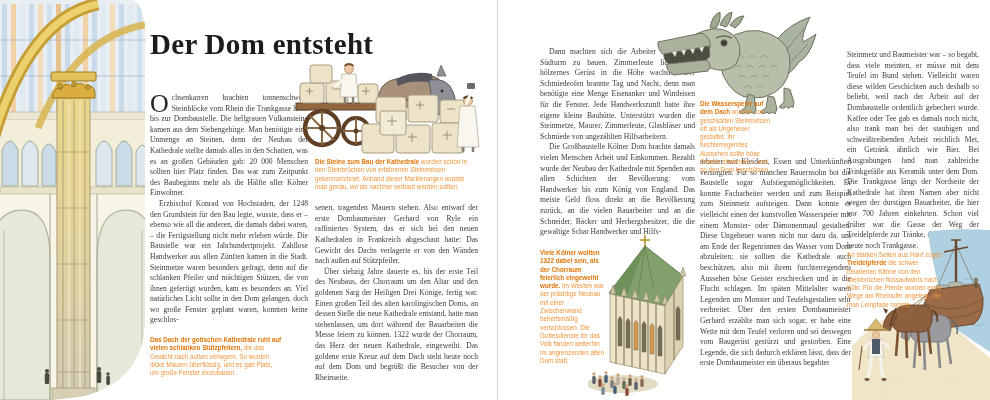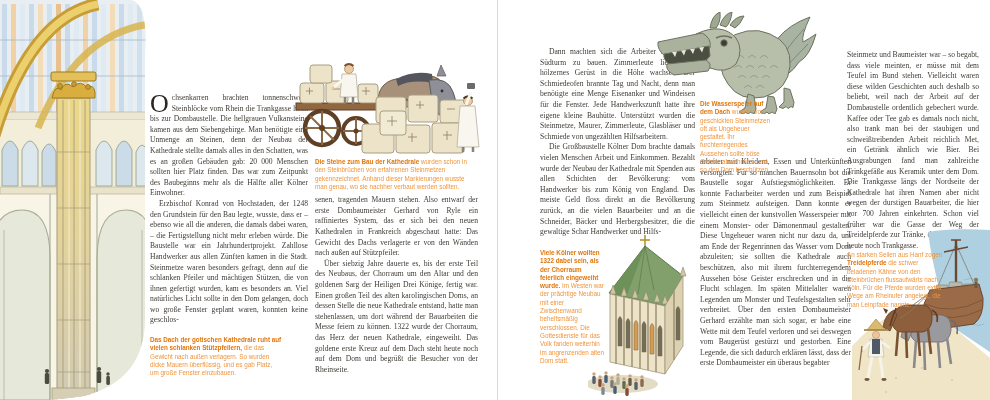--- a/index.html
+++ b/index.html
@@ -24,21 +24,21 @@
     color:#2a2723; font-weight:400;
   }
   .lead { font-weight:400; }
   .cap {
     font-family:"Liberation Sans", sans-serif; font-size:6.3px; line-height:8.3px;
     color:#f1943b; margin:0; text-align:left;
   }
   .cap b { color:#e1750a; font-weight:700; }
   .cap-abs { position:absolute; z-index:3; }
   svg.illu { position:absolute; z-index:1; }
-  .mt6 { margin-top:4px; } .mt10 { margin-top:10px; }
+  .mt6 { margin-top:12px; } .mt10 { margin-top:10px; }
 </style>
 </head>
 <body>
 
 <div class="spread">
 
   <svg class="illu" style="left:0;top:0;width:148px;height:400px" viewBox="0 0 148 400">
     <defs>
       <linearGradient id="pilG" x1="0" y1="0" x2="0" y2="1">
         <stop offset="0" stop-color="#ead789"></stop>
@@ -121,20 +121,21 @@
         <circle cx="47" cy="371" r="2.1"></circle>
           <rect x="44.8" y="373" width="4.4" height="11" rx="1.6"></rect>
         <circle cx="99" cy="369" r="2.1"></circle>
           <rect x="96.8" y="371" width="4.4" height="12" rx="1.6"></rect>
         <circle cx="108" cy="374" r="1.7"></circle>
           <rect x="106.3" y="376" width="3.6" height="9" rx="1.4"></rect>
       </g>
     </g>
   </svg>
 
+  <h1 class="title">Der Dom entsteht</h1>
 
   <div class="col" style="left:150px;top:93px;width:158px;">
     <p class="bt"><span class="dropcap">O</span><span class="lead">chsenkarren</span><span> brachten tonnenschwere Steinblöcke vom Rhein die Trankgasse hoch bis zur Dombaustelle. Die hellgrauen Vulkansteine kamen aus dem Siebengebirge. Man benötigte eine Unmenge an Steinen, denn der Neubau der Kathedrale stellte damals alles in den Schatten, was es an großen Gebäuden gab: 20 000 Menschen sollten hier Platz finden. Das war zum Zeitpunkt des Baubeginns mehr als die Hälfte aller Kölner Einwohner.</span></p>
     <p class="bt indent">Erzbischof Konrad von Hochstaden, der 1248 den Grundstein für den Bau legte, wusste, dass er – ebenso wie all die anderen, die damals dabei waren, – die Fertigstellung nicht mehr erleben würde. Die Baustelle war ein Jahrhundertprojekt. Zahllose Handwerker aus allen Zünften kamen in die Stadt. Steinmetze waren besonders gefragt, denn auf die schlanken Pfeiler und mächtigen Stützen, die von ihnen gefertigt wurden, kam es besonders an. Viel natürliches Licht sollte in den Dom gelangen, doch wo große Fenster geplant waren, konnten keine geschlos-</p>
     <p class="cap mt10" style="width:132px;"><b>Das Dach der gotischen Kathedrale ruht auf vielen schlanken Stützpfeilern,</b><span> die das Gewicht nach außen verlagern. So wurden dicke Mauern überflüssig, und es gab Platz, um große Fenster einzubauen.</span></p>
   </div>
 
   <svg class="illu" style="left:292px;top:53px;width:190px;height:103px" viewBox="0 0 190 103">
     <g>
       <path d="M86,54 Q84,30 104,26 L136,23 Q150,23 152,36 L152,54 Z" fill="#a8917a" stroke="#6e5a44" stroke-width="1"></path>

